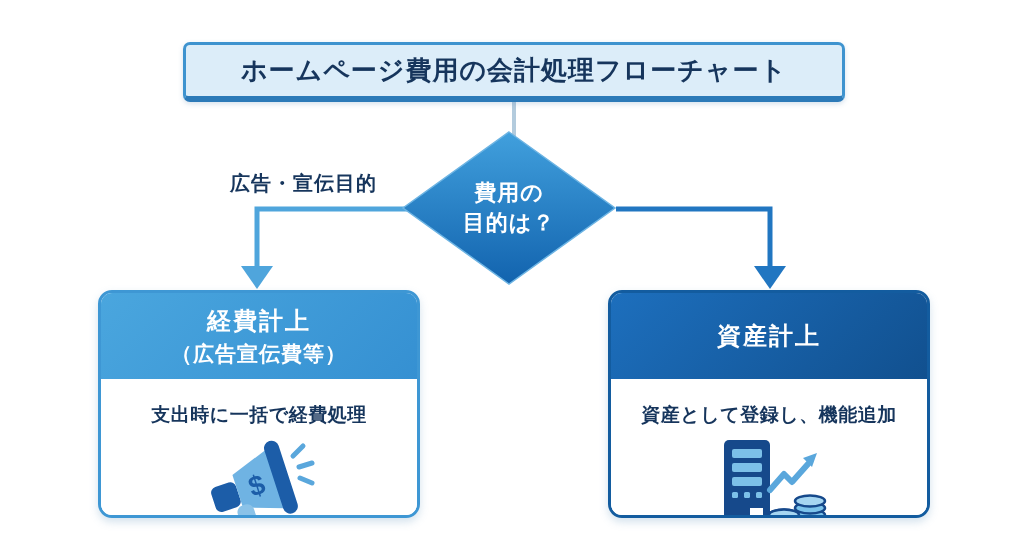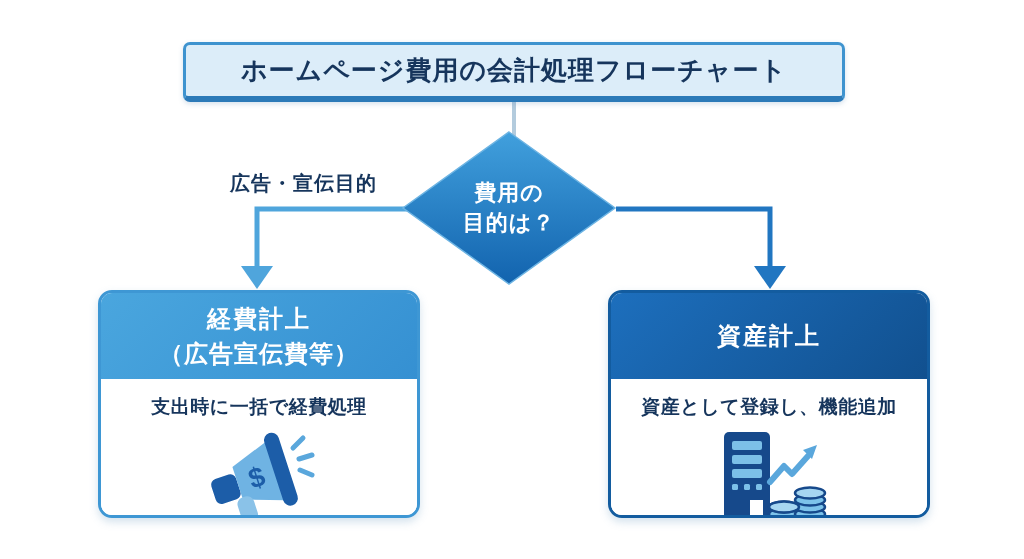--- a/index.html
+++ b/index.html
@@ -76,26 +76,26 @@
     display:flex;flex-direction:column;align-items:center;justify-content:center;
     color:#ffffff;font-weight:bold;gap:3px;
   }
   .outcome-box.left .outcome-header{
     background:linear-gradient(135deg,var(--left-header-top),var(--left-header-bottom));
   }
   .outcome-box.right .outcome-header{
     background:linear-gradient(135deg,var(--right-header-top),var(--right-header-bottom));
   }
   .outcome-header .line1{font-size:24px;letter-spacing:2px;}
-  .outcome-header .line2{font-size:24px;letter-spacing:1px;font-family:Liberation Serif, serif;}
+  .outcome-header .line2{font-size:21px;letter-spacing:1px;font-family:Liberation Serif, serif;}
 
   .outcome-body{
     flex:1;background:#ffffff;
     display:flex;flex-direction:column;align-items:center;
-    padding-top:15px;
+    padding-top:23px;
   }
   .outcome-desc{font-size:19px;font-weight:bold;color:var(--navy-text);letter-spacing:.5px;}
   .outcome-icon{margin-top:6px;}
 </style>
 </head>
 <body>
 
 <div class="stage">
 
   <svg class="connector-layer" width="1024" height="559" viewBox="0 0 1024 559">

